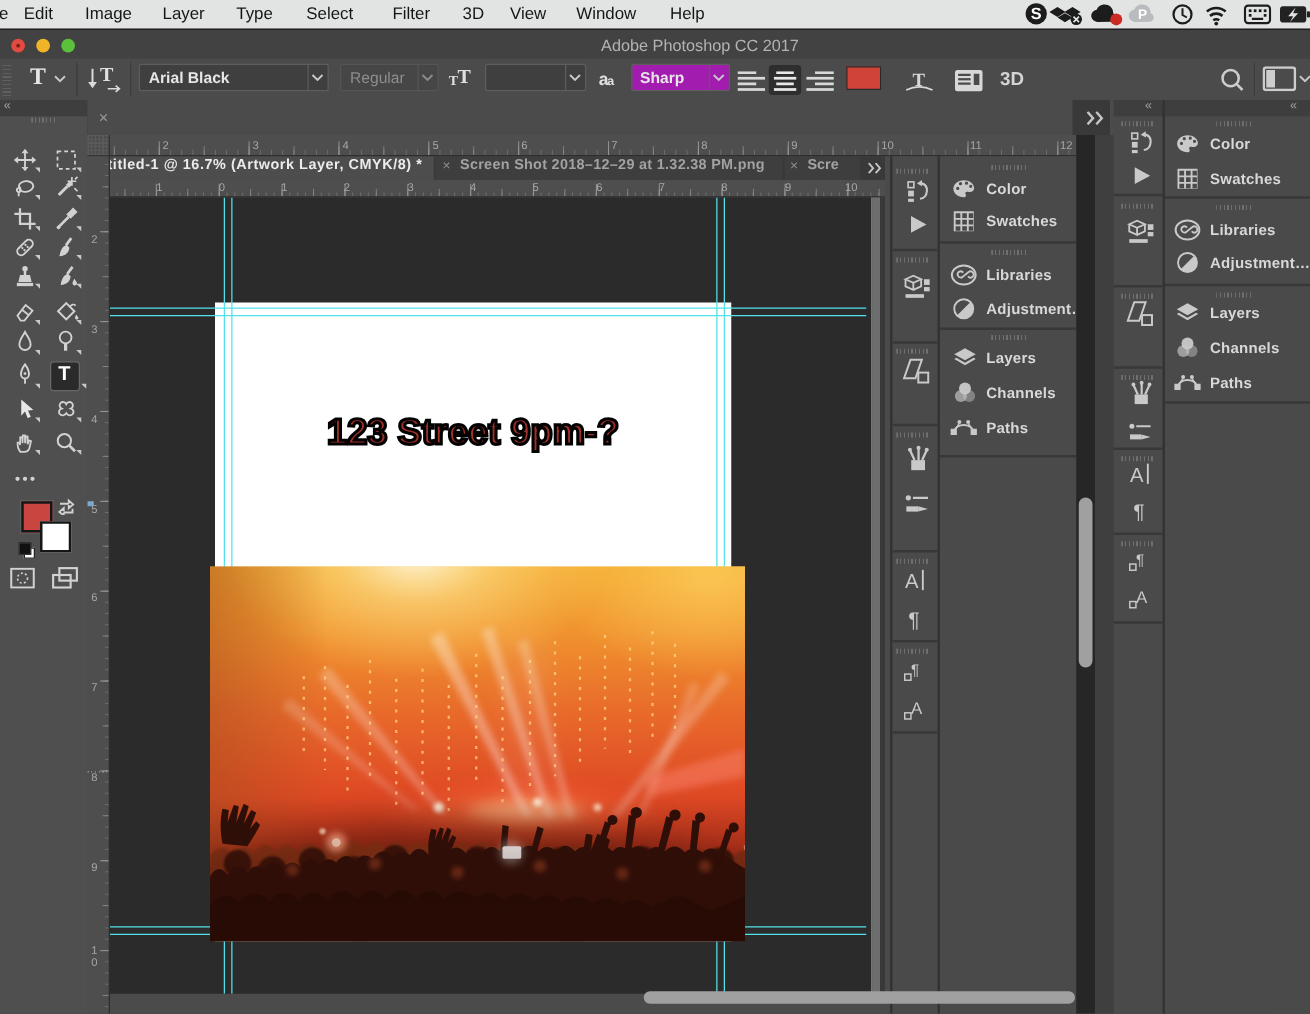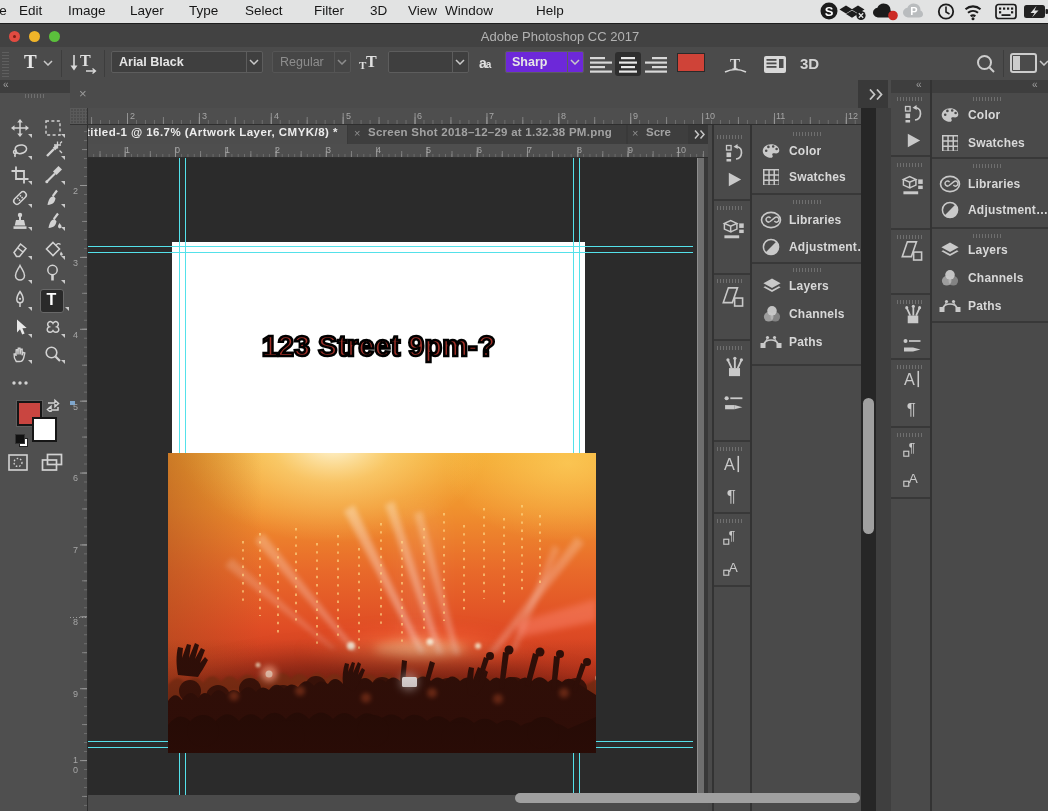--- a/index.html
+++ b/index.html
@@ -99,21 +99,21 @@
 <div class="abs" id="menubar" style="left:0;top:0;width:1048px;height:23px;background:#e2e3e3;font-size:13.5px;color:#161616;">
  <span class="abs" style="left:-15px;top:3px;">File</span>
  <span class="abs" style="left:19px;top:3px;">Edit</span>
  <span class="abs" style="left:68px;top:3px;">Image</span>
  <span class="abs" style="left:130px;top:3px;">Layer</span>
  <span class="abs" style="left:189px;top:3px;">Type</span>
  <span class="abs" style="left:245px;top:3px;">Select</span>
  <span class="abs" style="left:314px;top:3px;">Filter</span>
  <span class="abs" style="left:370px;top:3px;">3D</span>
  <span class="abs" style="left:408px;top:3px;">View</span>
- <span class="abs" style="left:445px;top:3px;">Window</span>
+ <span class="abs" style="left:461px;top:3px;">Window</span>
  <span class="abs" style="left:536px;top:3px;">Help</span>
  <svg class="abs" style="left:815px;top:1px;" width="233" height="21">
   <circle cx="14" cy="10" r="8.5" fill="#1c1c1c"></circle>
       <text x="14" y="14.5" text-anchor="middle" font-size="13" font-weight="700" fill="#fff" font-family="Liberation Sans,sans-serif">S</text>
   <g fill="#1c1c1c">
         <path d="M31 4.5 37.5 8.5 31 12.5 24.5 8.5Z M43 4.5 49.5 8.5 43 12.5 36.5 8.5Z M31 13 37 9.5 43 13 37 16.8Z"></path>
         <circle cx="46" cy="14.5" r="4.6"></circle>
         <path d="M43.8 12.3l4.4 4.4M48.2 12.3l-4.4 4.4" stroke="#e2e3e3" stroke-width="1.3"></path>
       </g>
   <path fill="#1c1c1c" d="M64 16.5c-3.3 0-6-2.2-6-5 0-2.4 1.9-4.3 4.4-4.8C63.2 4.2 65.7 2.5 68.6 2.5c3.8 0 6.9 2.8 6.9 6.2 0 .3 0 .6-.1.9 1.6.6 2.6 2 2.6 3.6 0 2.1-1.9 3.3-4.2 3.3z"></path>
@@ -192,21 +192,21 @@
  <div class="abs" style="left:366px;top:6px;font-size:16px;font-weight:700;font-family:'Liberation Serif',serif;color:#e0e0e0;">T</div>
 
  <div class="abs" style="left:388px;top:4px;width:81px;height:22px;background:#3f3f3f;border:1px solid #5d5d5d;border-radius:2px;box-sizing:border-box;">
   <div class="abs" style="right:15px;top:0;width:1px;height:20px;background:#5d5d5d;"></div>
   <svg class="abs" style="right:3px;top:7px;" width="10" height="6">
         <path d="M1 1 5 5 9 1" stroke="#c9c9c9" stroke-width="1.5" fill="none"></path>
       </svg>
  </div>
  <div class="abs" style="left:479px;top:8px;font-size:14px;font-weight:700;color:#e0e0e0;letter-spacing:-1px;">a<span style="font-size:10px;">a</span></div>
 
- <div class="abs" style="left:505px;top:4px;width:79px;height:22px;background:#6d28d9;border:1px solid #5d5d5d;border-radius:2px;box-sizing:border-box;">
+ <div class="abs" style="left:505px;top:4px;width:79px;height:22px;background:#a21caf;border:1px solid #5d5d5d;border-radius:2px;box-sizing:border-box;">
   <span class="abs" style="left:6px;top:3px;font-size:12.5px;font-weight:700;color:#e6e6e6;">Sharp</span>
   <div class="abs" style="right:15px;top:0;width:1px;height:20px;background:#5d5d5d;"></div>
   <svg class="abs" style="right:3px;top:7px;" width="10" height="6">
         <path d="M1 1 5 5 9 1" stroke="#c9c9c9" stroke-width="1.5" fill="none"></path>
       </svg>
  </div>
 
  <svg class="abs" style="left:590px;top:10px;" width="23" height="16">
       <g fill="#d8d8d8">
         <rect x="0" y="0" width="15" height="2.2"></rect>

